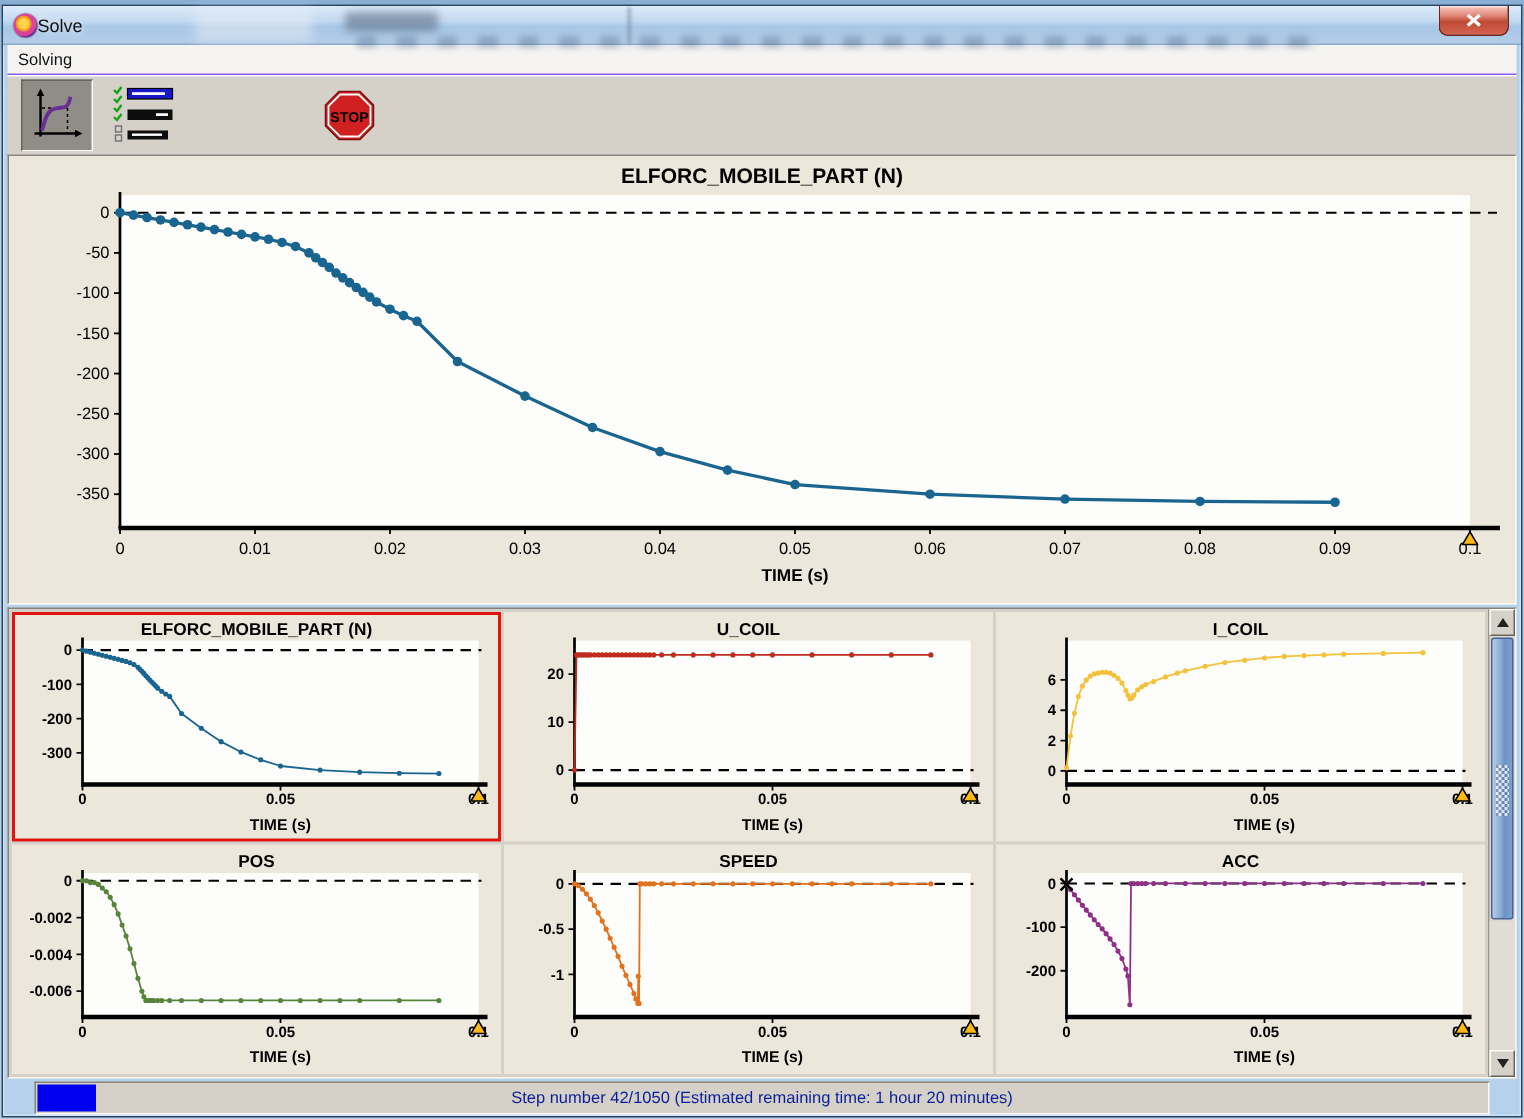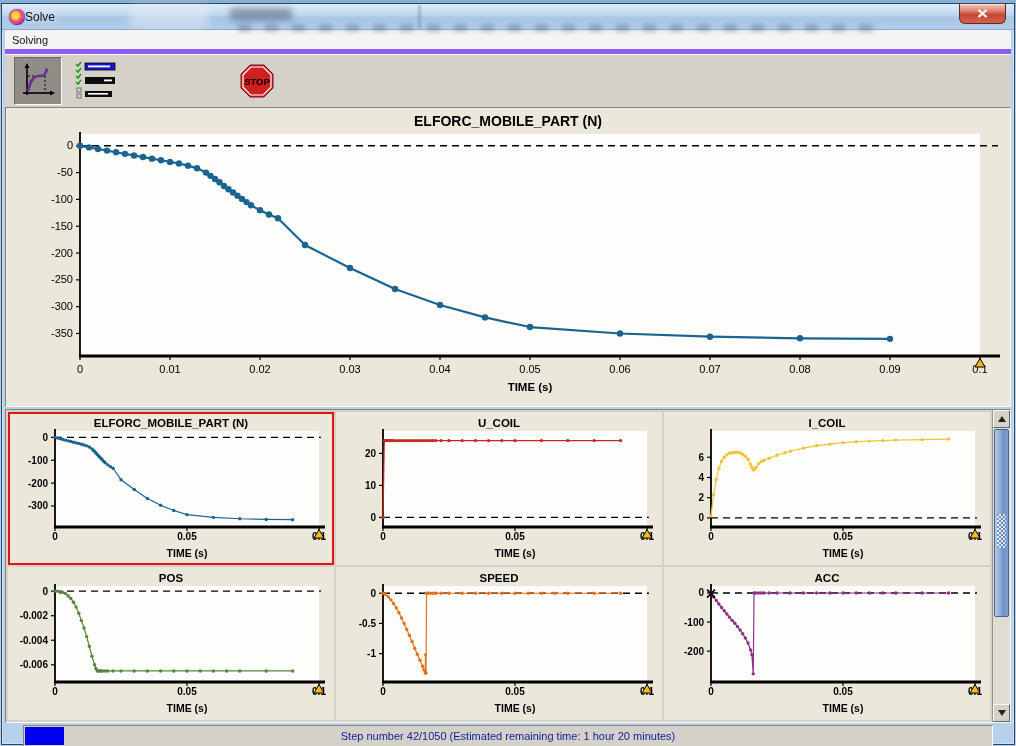--- a/index.html
+++ b/index.html
@@ -31,36 +31,36 @@
     box-shadow:0 0 1px #333;flex:0 0 auto;}
   .win-title{font-size:12px;color:#111;text-shadow:0 0 6px #fff;}
   .close-btn{
     position:absolute;top:0;right:8px;width:45px;height:19px;
     background:linear-gradient(180deg,#f6c9bf 0%,#e08473 35%,#c04a38 55%,#d3624e 100%);
     border:1px solid #6e241a;border-top:none;border-radius:0 0 6px 6px;
     box-shadow:0 1px 0 rgba(255,255,255,.55) inset;
     display:flex;align-items:center;justify-content:center;cursor:pointer;
   }
   .menubar{
-    height:19px;background:#f5f4f2;border-bottom:5px solid #8b5cf6;
+    height:19px;background:#f5f4f2;border-bottom:1px solid #8b5cf6;
     display:flex;align-items:center;font-size:11px;color:#111;
     margin:0 3px;
   }
   .menu-item{padding:2px 7px;}
   .toolbar{
     height:52px;background:#d5d1c8;margin:0 3px;border-top:1px solid #fff;
     display:flex;align-items:center;padding-left:9px;
   }
   .tb-btn1{
     width:46px;height:46px;background:#8f8d85;
     border:1px solid;border-color:#67655f #fbfaf6 #fbfaf6 #67655f;
     display:flex;align-items:center;justify-content:center;
   }
   .tb-btn2{width:52px;height:46px;display:flex;align-items:center;justify-content:center;margin-left:8px;}
-  .stop-btn{margin-left:118px;width:34px;height:34px;position:relative;cursor:pointer;}
+  .stop-btn{margin-left:94px;width:34px;height:34px;position:relative;cursor:pointer;}
   
   .chart-panel{
     margin:0 3px;height:298px;background:#ebe7da;
     border:1px solid;border-color:#85837b #fbfaf6 #fbfaf6 #85837b;
     display:flex;align-items:center;justify-content:center;
   }
   .thumbs-panel{
     margin:2px 3px 0;height:312px;background:#d5d1c8;
     border:1px solid;border-color:#85837b #fbfaf6 #fbfaf6 #85837b;
     display:flex;

